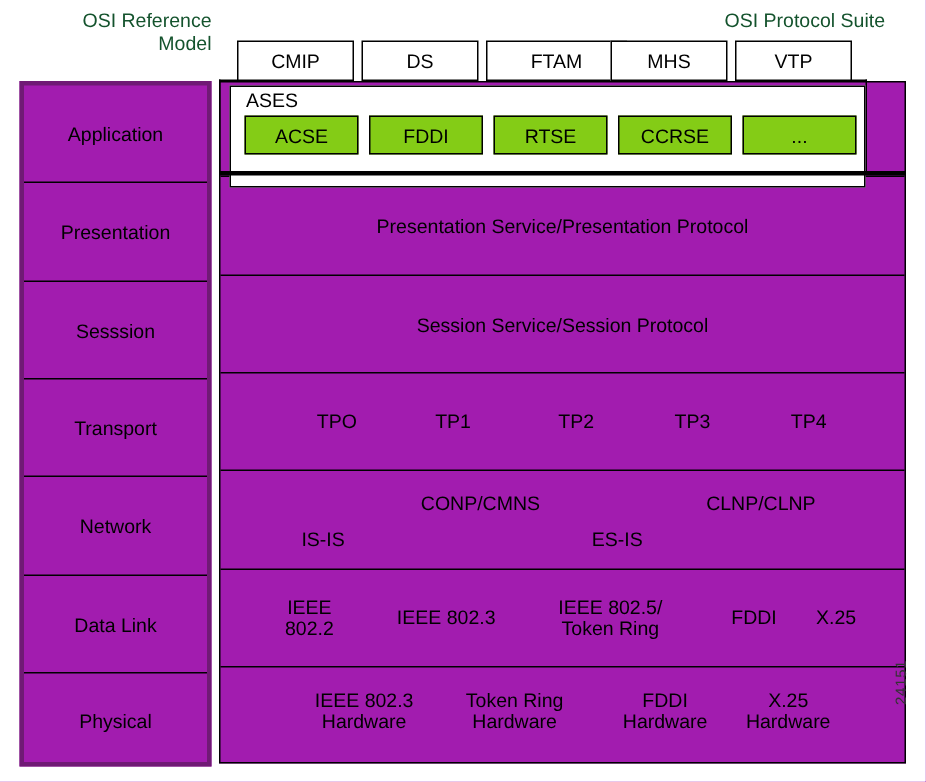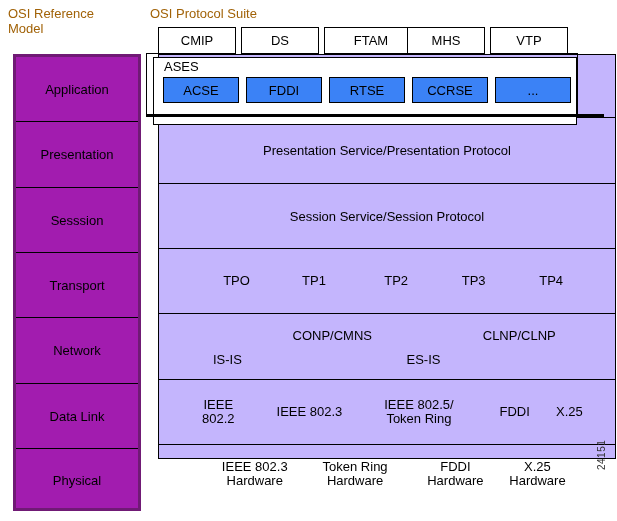--- a/index.html
+++ b/index.html
@@ -21,22 +21,22 @@
     left: 0; top: 0;
     width: 617px;
     height: 521px;
   }
 
   
   .title {
     position: absolute;
     font-size: 13px;
     line-height: 15px;
-    text-align: left;
-    color: #a16207;
+    text-align: right;
+    color: #14532d;
     white-space: pre-line;
   }
   #title-left  { left: 8px;  top: 6px;  width: 133px; }
   #title-right { left: 150px; top: 6px; width: 440px; }
 
   
   #layer-column {
     position: absolute;
     left: 13px;
     top: 54px;
@@ -56,25 +56,24 @@
     font-size: 13px;
   }
   .layer-cell:last-child { border-bottom: none; }
 
   
   #suite-column {
     position: absolute;
     left: 146px;
     top: 54px;
     width: 458px;
-    height: 405px;
+    height: 455px;
     border: 1px solid #000;
     box-sizing: border-box;
-    background: #c4b5fd;
-    margin-left: 12px;
+    background: #a21caf;
   }
   .suite-cell {
     position: relative;
     box-sizing: border-box;
     border-bottom: 1px solid #000;
     font-size: 13px;
   }
   .suite-cell:last-child { border-bottom: none; }
   .centered {
     display: flex;
@@ -116,21 +115,21 @@
   #ases-label {
     position: absolute;
     left: 10px;
     top: 1px;
     font-size: 13px;
   }
   .ases-sub {
     position: absolute;
     box-sizing: border-box;
     border: 1px solid #000;
-    background: #3b82f6;
+    background: #84cc16;
     top: 19px;
     height: 26px;
     display: flex;
     align-items: center;
     justify-content: center;
     font-size: 13px;
   }
   
   #app-thickline {
     position: absolute;

